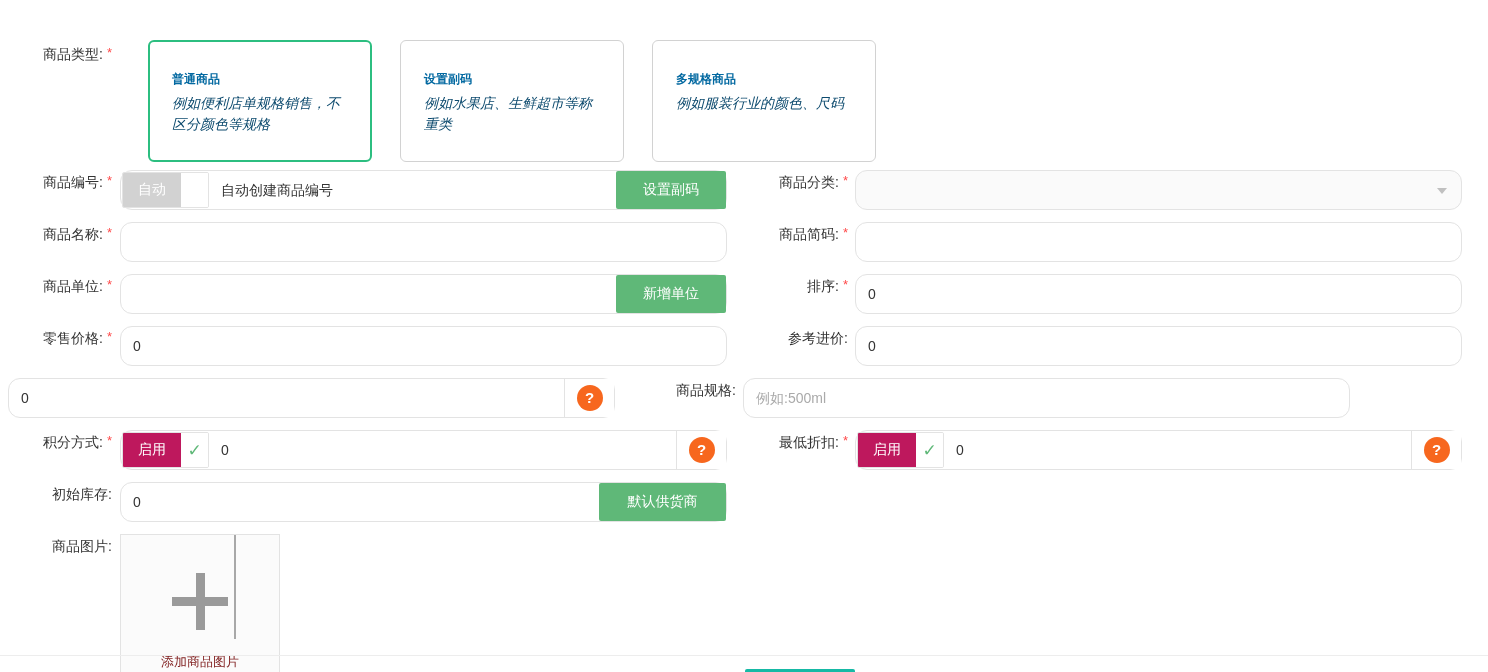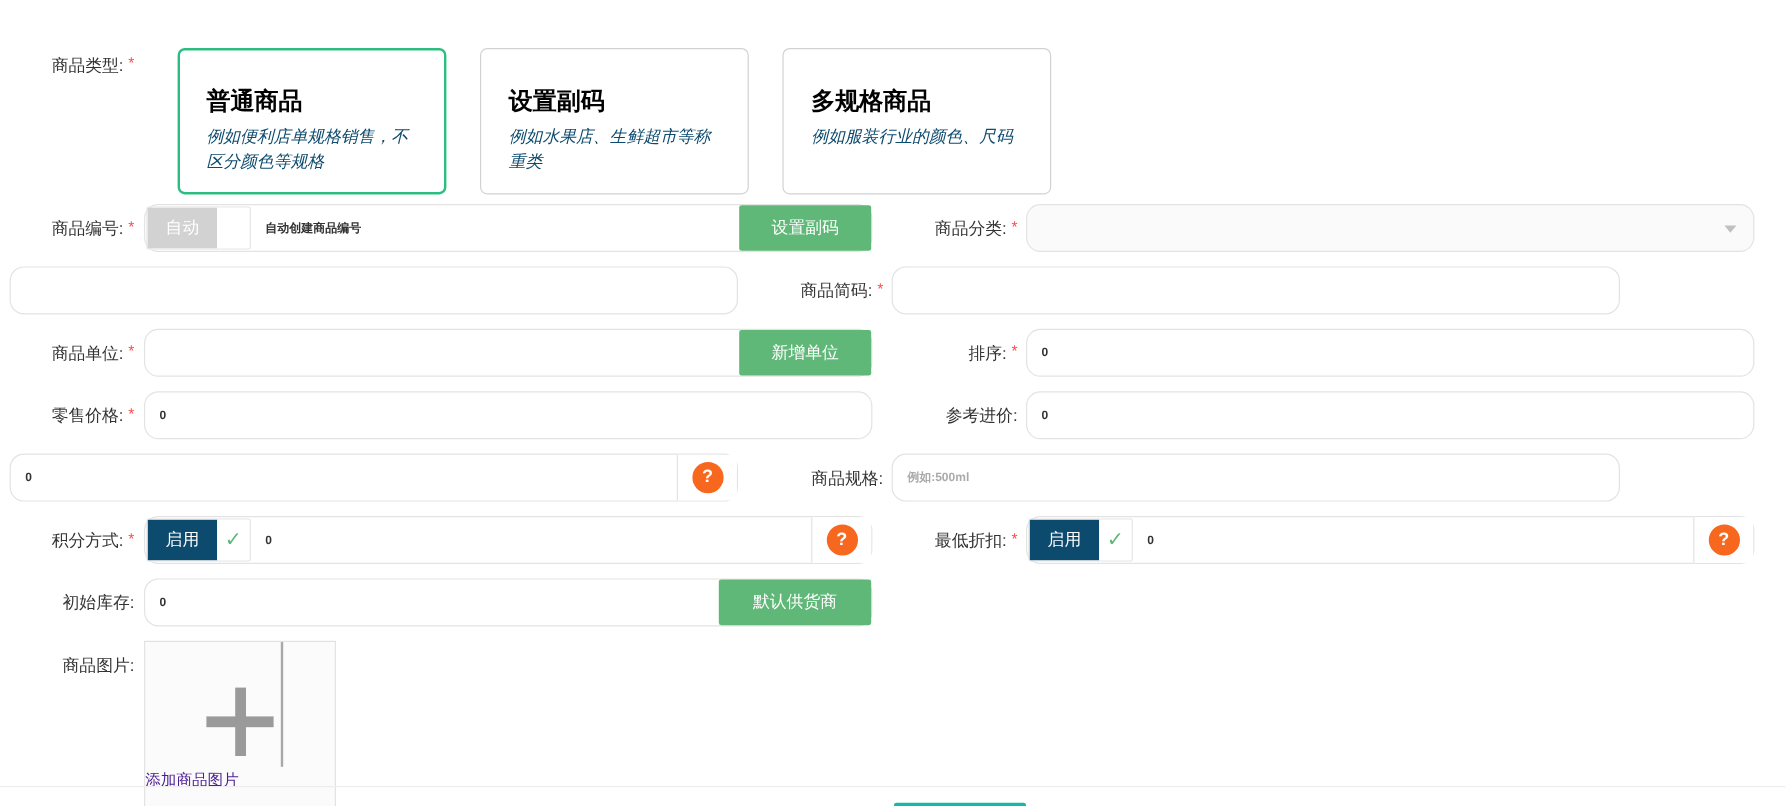--- a/index.html
+++ b/index.html
@@ -13,40 +13,40 @@
 
   
   .type-row { display:flex; margin:22px 0 8px 0; }
   .type-label { width:112px; text-align:right; padding-top:6px; white-space:nowrap; }
   .cards { display:flex; margin-left:36px; }
   .card {
     width:224px; height:122px; border:1px solid #d2d2d2; border-radius:6px;
     background:#fff; margin-right:28px; padding:30px 18px 0 23px; cursor:pointer;
   }
   .card.selected { border:2px solid #2cbe80; padding:29px 17px 0 22px; }
-  .card-title { font-size:20px; font-weight:bold; color:#000000; margin-bottom:5px; }
+  .card-title { font-size:12px; font-weight:bold; color:#0369a1; margin-bottom:5px; }
   .card-desc  { font-size:14px; color:#0c4a6e; line-height:21px;font-style:italic; }
 
   
   .frow { display:flex; height:40px; margin-bottom:12px; }
   .frow.img-row { height:auto; margin-bottom:0; }
-  .lbl { line-height:40px; text-align:right; white-space:nowrap; }
+  .lbl { line-height:24px; text-align:right; white-space:nowrap; }
   .lbl.l1 { width:112px; }
   .lbl.l2 { width:121px; }
   .req { color:#ff4a4a; margin-left:4px; font-size:13px; position:relative; top:-2px; }
   .fld { width:607px; margin-left:8px; position:relative; }
   .fld.f2 { margin-left:7px; }
 
   .ibox {
     width:100%; height:40px; border:1px solid #e3e3e3; border-radius:12px;
     background:#fff; display:flex; align-items:center; position:relative;
   }
   input.txt {
     flex:1; min-width:0; height:100%; border:none; outline:none; background:transparent;
-    padding:0 12px; font-size:10px; color:#333; font-family:inherit;font-weight:bold;
+    padding:0 12px; font-size:14px; color:#333; font-family:inherit;
   }
   input.txt::placeholder { color:#aaa; opacity:1; }
   input.txt.dark-ph::placeholder { color:#333; }
 
   .gbtn {
     position:absolute; right:0; top:0; height:38px; border:none; border-radius:2px;
     background:#5FB878; color:#fff; font-size:14px; font-family:inherit; cursor:pointer;
     padding:0; text-align:center;
   }
   .gbtn.w110 { width:110px; }
@@ -63,21 +63,21 @@
 
   
   .switch {
     flex:none; display:flex; height:36px; margin-left:1px; border:1px solid #e3e3e3;
     border-radius:2px; overflow:hidden; cursor:pointer;
   }
   .s-label {
     width:58px; background:#d2d2d2; color:#fff; display:flex;
     align-items:center; justify-content:center; font-size:14px;
   }
-  .switch.on .s-label { background:#0c4a6e; }
+  .switch.on .s-label { background:#be185d; }
   .s-knob {
     width:27px; background:#fff; color:#5FB878; font-size:17px;
     display:flex; align-items:center; justify-content:center;
   }
 
   
   .ibox.select { background:#fafafa; cursor:pointer; }
   .select-text { padding:0 12px; color:#aaa; flex:1; }
   .caret {
     position:absolute; right:14px; top:17px; width:0; height:0;
@@ -87,22 +87,22 @@
 
   
   .upload {
     width:160px; height:141px; margin-left:8px; border:1px solid #e3e3e3;
     background:#fbfbfb; position:relative; cursor:pointer;
   }
   .plus-h { position:absolute; left:51px; top:62px; width:56px; height:9px; background:#9a9a9a; }
   .plus-v { position:absolute; left:75px; top:38px; width:9px;  height:57px; background:#9a9a9a; }
   .vline  { position:absolute; left:113px; top:0; width:2px; height:104px; background:#a8a8a8; }
   .upload-text {
-    position:absolute; bottom:15px; left:0; width:100%;
-    color:#4c1d95; font-size:13px;
+    position:absolute; bottom:3px; left:0; width:100%;
+    text-align:center; color:#7f1d1d; font-size:13px;
   }
 
   
   .divider { position:absolute; left:0; top:655px; width:1488px; height:1px; background:#ededed; }
   .submit  {
     position:absolute; left:745px; top:669px; width:110px; height:40px;
     background:#16b9a5; border:none; border-radius:2px; cursor:pointer;
   }
 </style>
 </head>
@@ -142,20 +142,21 @@
     </div>
     <div class="lbl l2"><span>商品分类:</span><span class="req">*</span></div>
     <div class="fld f2">
       <div class="ibox select">
         <span class="caret"></span>
       </div>
     </div>
   </div>
 
   <div class="frow">
+    <div class="lbl l1"><span>商品名称:</span><span class="req">*</span></div>
     <div class="fld">
       <div class="ibox">
         <input class="txt" type="text" value="" style="">
       </div>
     </div>
     <div class="lbl l2"><span>商品简码:</span><span class="req">*</span></div>
     <div class="fld f2">
       <div class="ibox">
         <input class="txt" type="text" value="" style="">
       </div>

